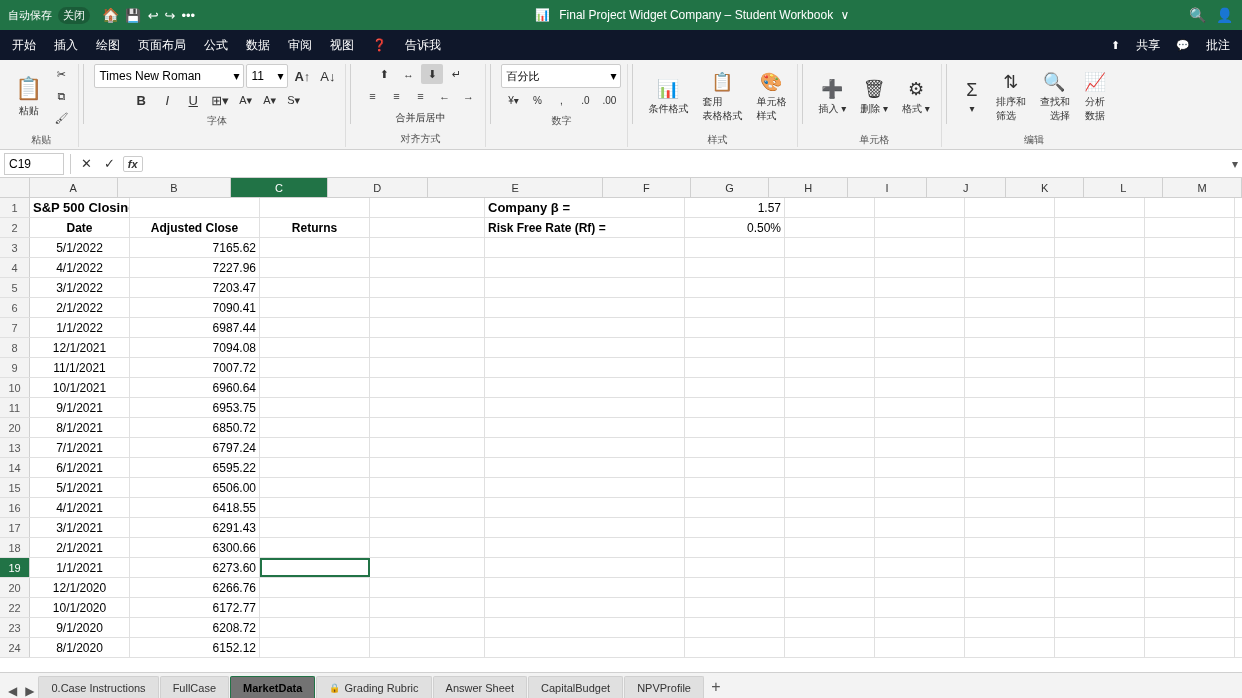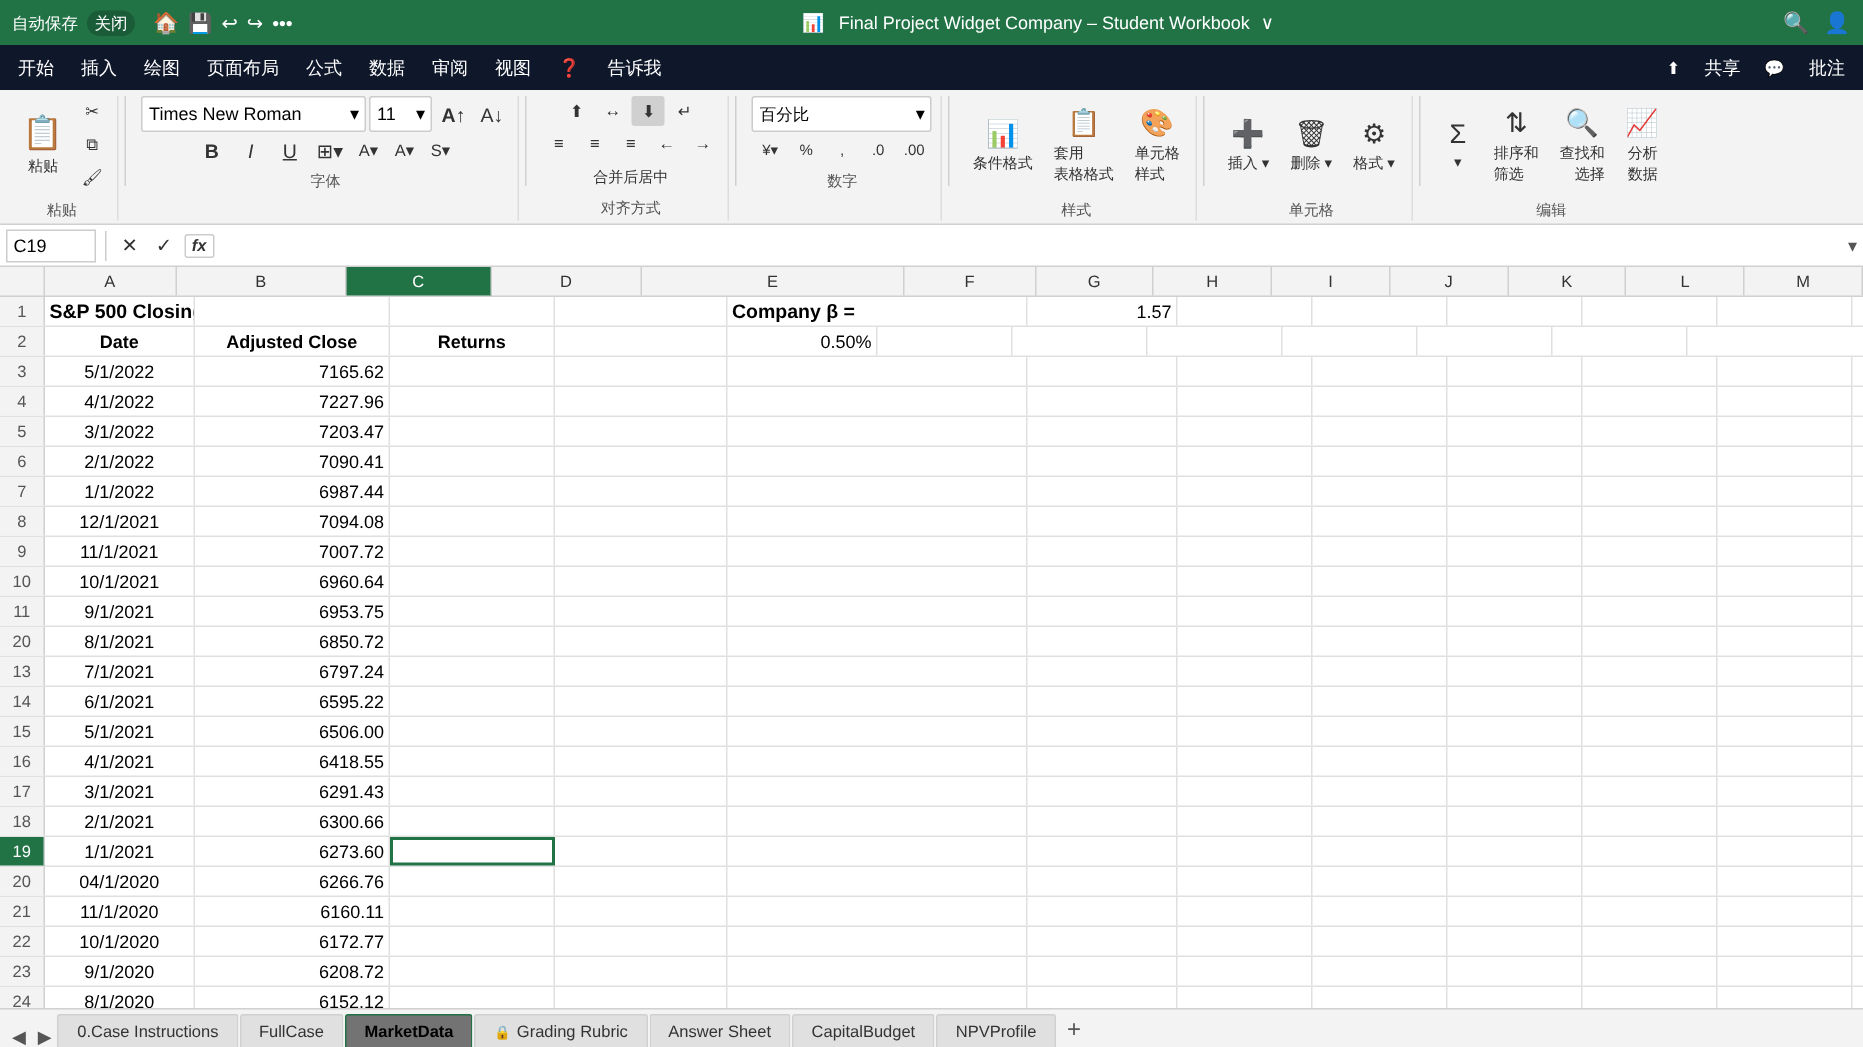--- a/index.html
+++ b/index.html
@@ -472,20 +472,21 @@
         <div class="cell col-j"></div>
         <div class="cell col-k"></div>
         <div class="cell col-l"></div>
       </div>
       <div class="sheet-row">
         <div class="row-num">2</div>
         <div class="cell col-a header-cell" style="font-weight: bold; text-align: center; justify-content: center;">Date</div>
         <div class="cell col-b header-cell" style="font-weight: bold; text-align: center; justify-content: center;">Adjusted Close</div>
         <div class="cell col-c header-cell" style="font-weight: bold; text-align: center; justify-content: center;">Returns</div>
         <div class="cell col-d"></div>
+        <div class="cell col-e" style="font-weight: bold;">Risk Free Rate (Rf) =</div>
         <div class="cell col-f cell-right">0.50%</div>
         <div class="cell col-g"></div>
         <div class="cell col-h"></div>
         <div class="cell col-i"></div>
         <div class="cell col-j"></div>
         <div class="cell col-k"></div>
         <div class="cell col-l"></div>
       </div>
       <div class="sheet-row">
         <div class="row-num">3</div>
@@ -737,37 +738,22 @@
         <div class="cell col-f cell-right"></div>
         <div class="cell col-g"></div>
         <div class="cell col-h"></div>
         <div class="cell col-i"></div>
         <div class="cell col-j"></div>
         <div class="cell col-k"></div>
         <div class="cell col-l"></div>
       </div>
       <div class="sheet-row">
         <div class="row-num">20</div>
-        <div class="cell col-a cell-center">04/1/2020</div>
+        <div class="cell col-a cell-center">12/1/2020</div>
         <div class="cell col-b cell-right">6266.76</div>
-        <div class="cell col-c"></div>
-        <div class="cell col-d"></div>
-        <div class="cell col-e"></div>
-        <div class="cell col-f cell-right"></div>
-        <div class="cell col-g"></div>
-        <div class="cell col-h"></div>
-        <div class="cell col-i"></div>
-        <div class="cell col-j"></div>
-        <div class="cell col-k"></div>
-        <div class="cell col-l"></div>
-      </div>
-      <div class="sheet-row">
-        <div class="row-num">21</div>
-        <div class="cell col-a cell-center">11/1/2020</div>
-        <div class="cell col-b cell-right">6160.11</div>
         <div class="cell col-c"></div>
         <div class="cell col-d"></div>
         <div class="cell col-e"></div>
         <div class="cell col-f cell-right"></div>
         <div class="cell col-g"></div>
         <div class="cell col-h"></div>
         <div class="cell col-i"></div>
         <div class="cell col-j"></div>
         <div class="cell col-k"></div>
         <div class="cell col-l"></div>

